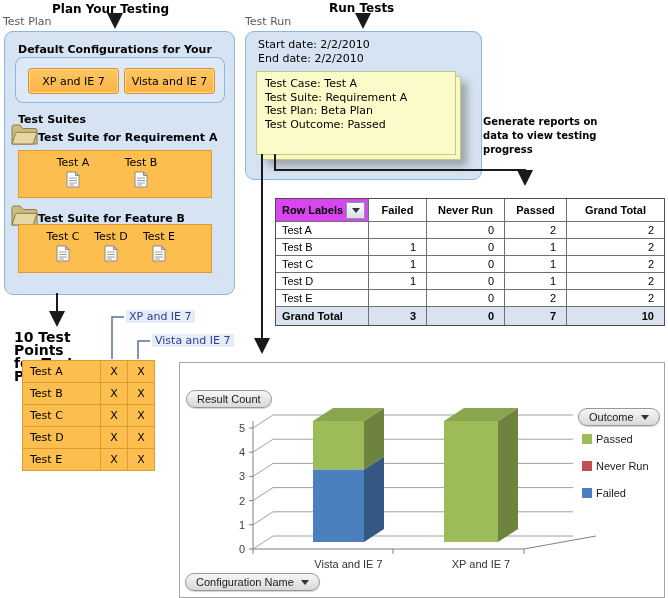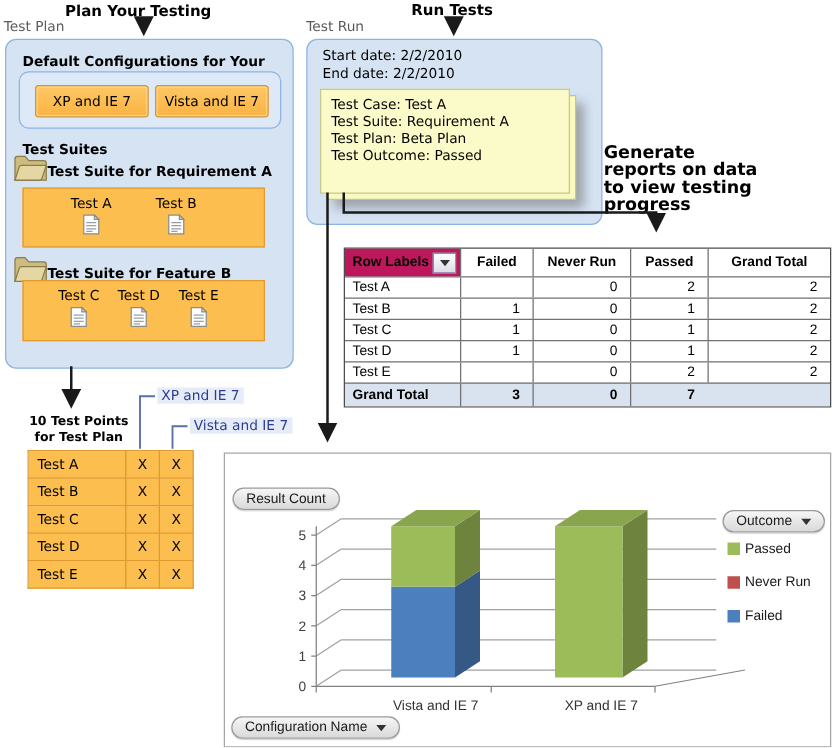--- a/index.html
+++ b/index.html
@@ -164,25 +164,25 @@
       <div>End date: 2/2/2010</div>
     </div>
     <div class="abs note" style="left:10px;top:39px;width:182px;height:72px;">
       <div>Test Case: Test A</div>
       <div>Test Suite: Requirement A</div>
       <div>Test Plan: Beta Plan</div>
       <div>Test Outcome: Passed</div>
     </div>
   </div>
 
-  <div class="abs bold" style="left:483px;top:115px;width:134px;line-height:14px;font-size:14px;">Generate reports on data to view testing progress</div>
+  <div class="abs bold" style="left:483px;top:115px;width:134px;line-height:14px;font-size:10px;">Generate reports on data to view testing progress</div>
 
   <div class="abs rtable">
     <div class="trow band2">
-      <div class="tcell c0" style="background:#be185d;justify-content:space-between;padding-right:3px;font-weight:bold;">
+      <div class="tcell c0" style="background:#d946ef;justify-content:space-between;padding-right:3px;font-weight:bold;">
         <span>Row Labels</span>
         <span class="ddbtn">
             <span class="caret"></span>
           </span>
       </div>
       <div class="tcell c1 hdr">Failed</div>
       <div class="tcell c2 hdr">Never Run</div>
       <div class="tcell c3 hdr">Passed</div>
       <div class="tcell c4 hdr">Grand Total</div>
     </div>
@@ -219,24 +219,25 @@
       <div class="tcell c1 num"></div>
       <div class="tcell c2 num">0</div>
       <div class="tcell c3 num">2</div>
       <div class="tcell c4 num">2</div>
     </div>
     <div class="trow grand">
       <div class="tcell c0">Grand Total</div>
       <div class="tcell c1 num">3</div>
       <div class="tcell c2 num">0</div>
       <div class="tcell c3 num">7</div>
-    </div>
-  </div>
-
-  <div class="abs bold" style="left:14px;top:331px;width:98px;text-align:center;font-size:10px;line-height:13px;">
+      <div class="tcell c4 num">10</div>
+    </div>
+  </div>
+
+  <div class="abs bold" style="left:14px;top:331px;width:98px;font-size:14px;line-height:13px;">
     <div>10 Test Points</div>
     <div>for Test Plan</div>
   </div>
   <span class="abs bluetag" style="left:126px;top:310px;">XP and IE 7</span>
   <span class="abs bluetag" style="left:152px;top:334px;">Vista and IE 7</span>
 
   <table class="abs ptable" style="left:22px;top:360px;">
     <tbody>
         <tr>
           <td style="width:70px;padding-left:7px;">Test A</td>

